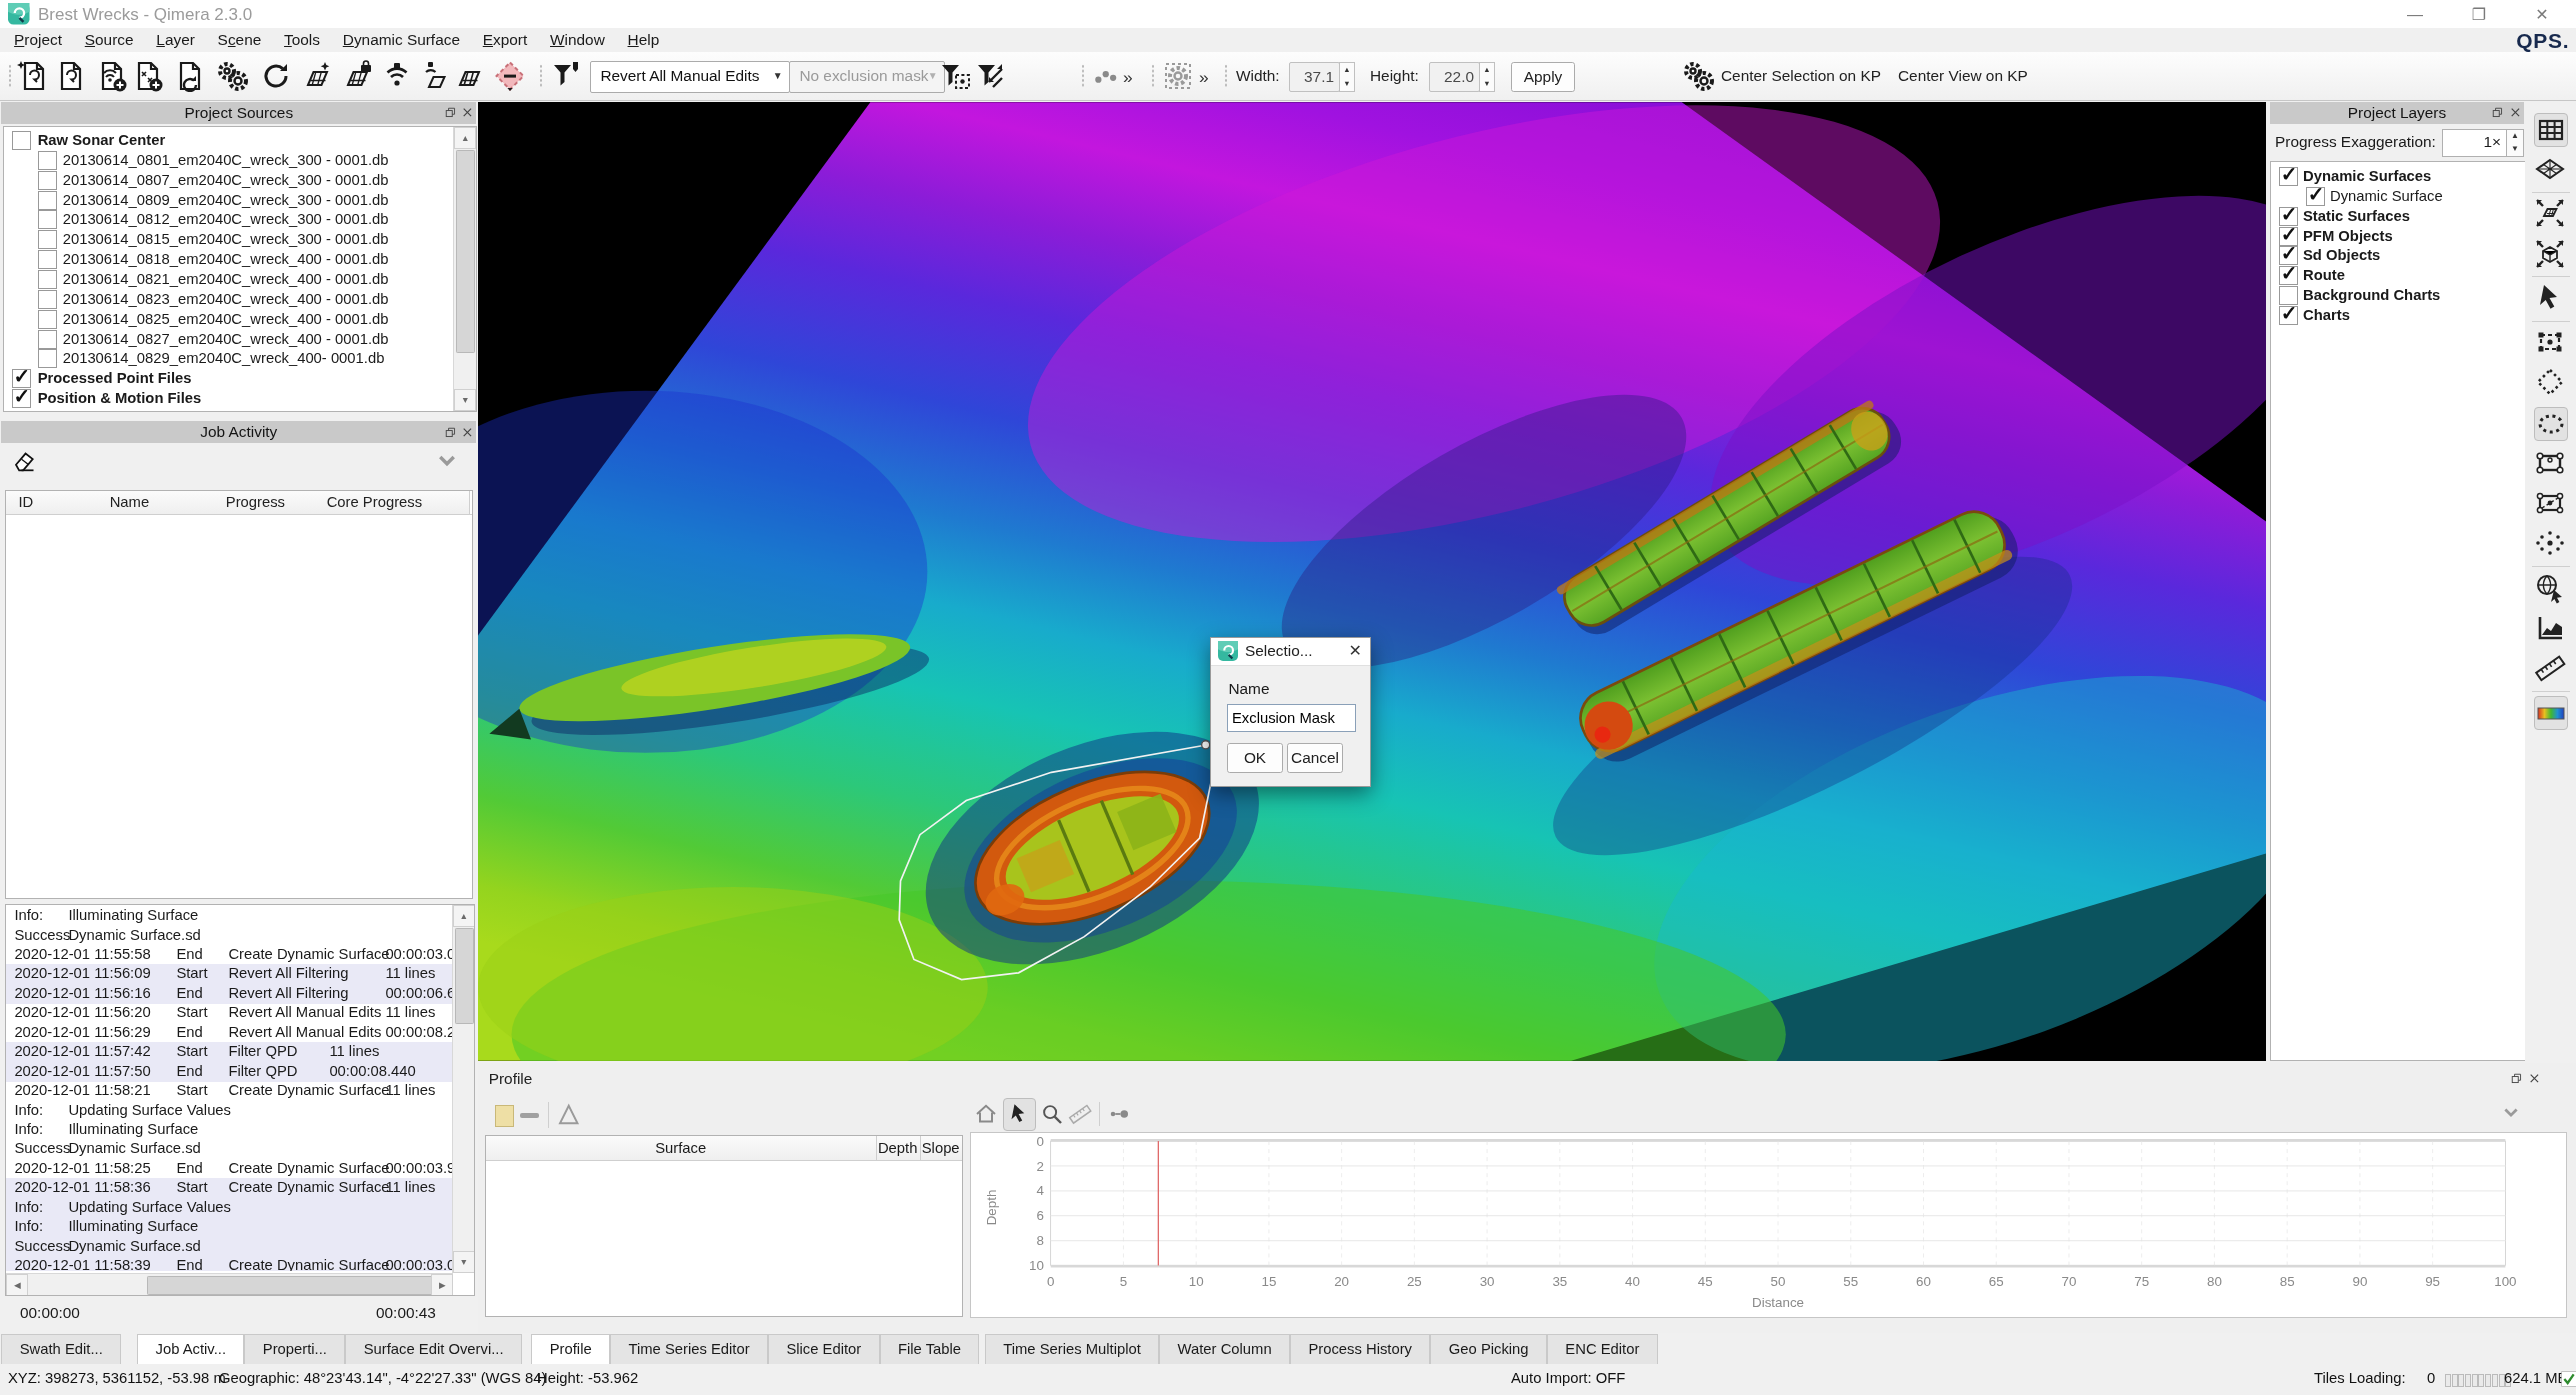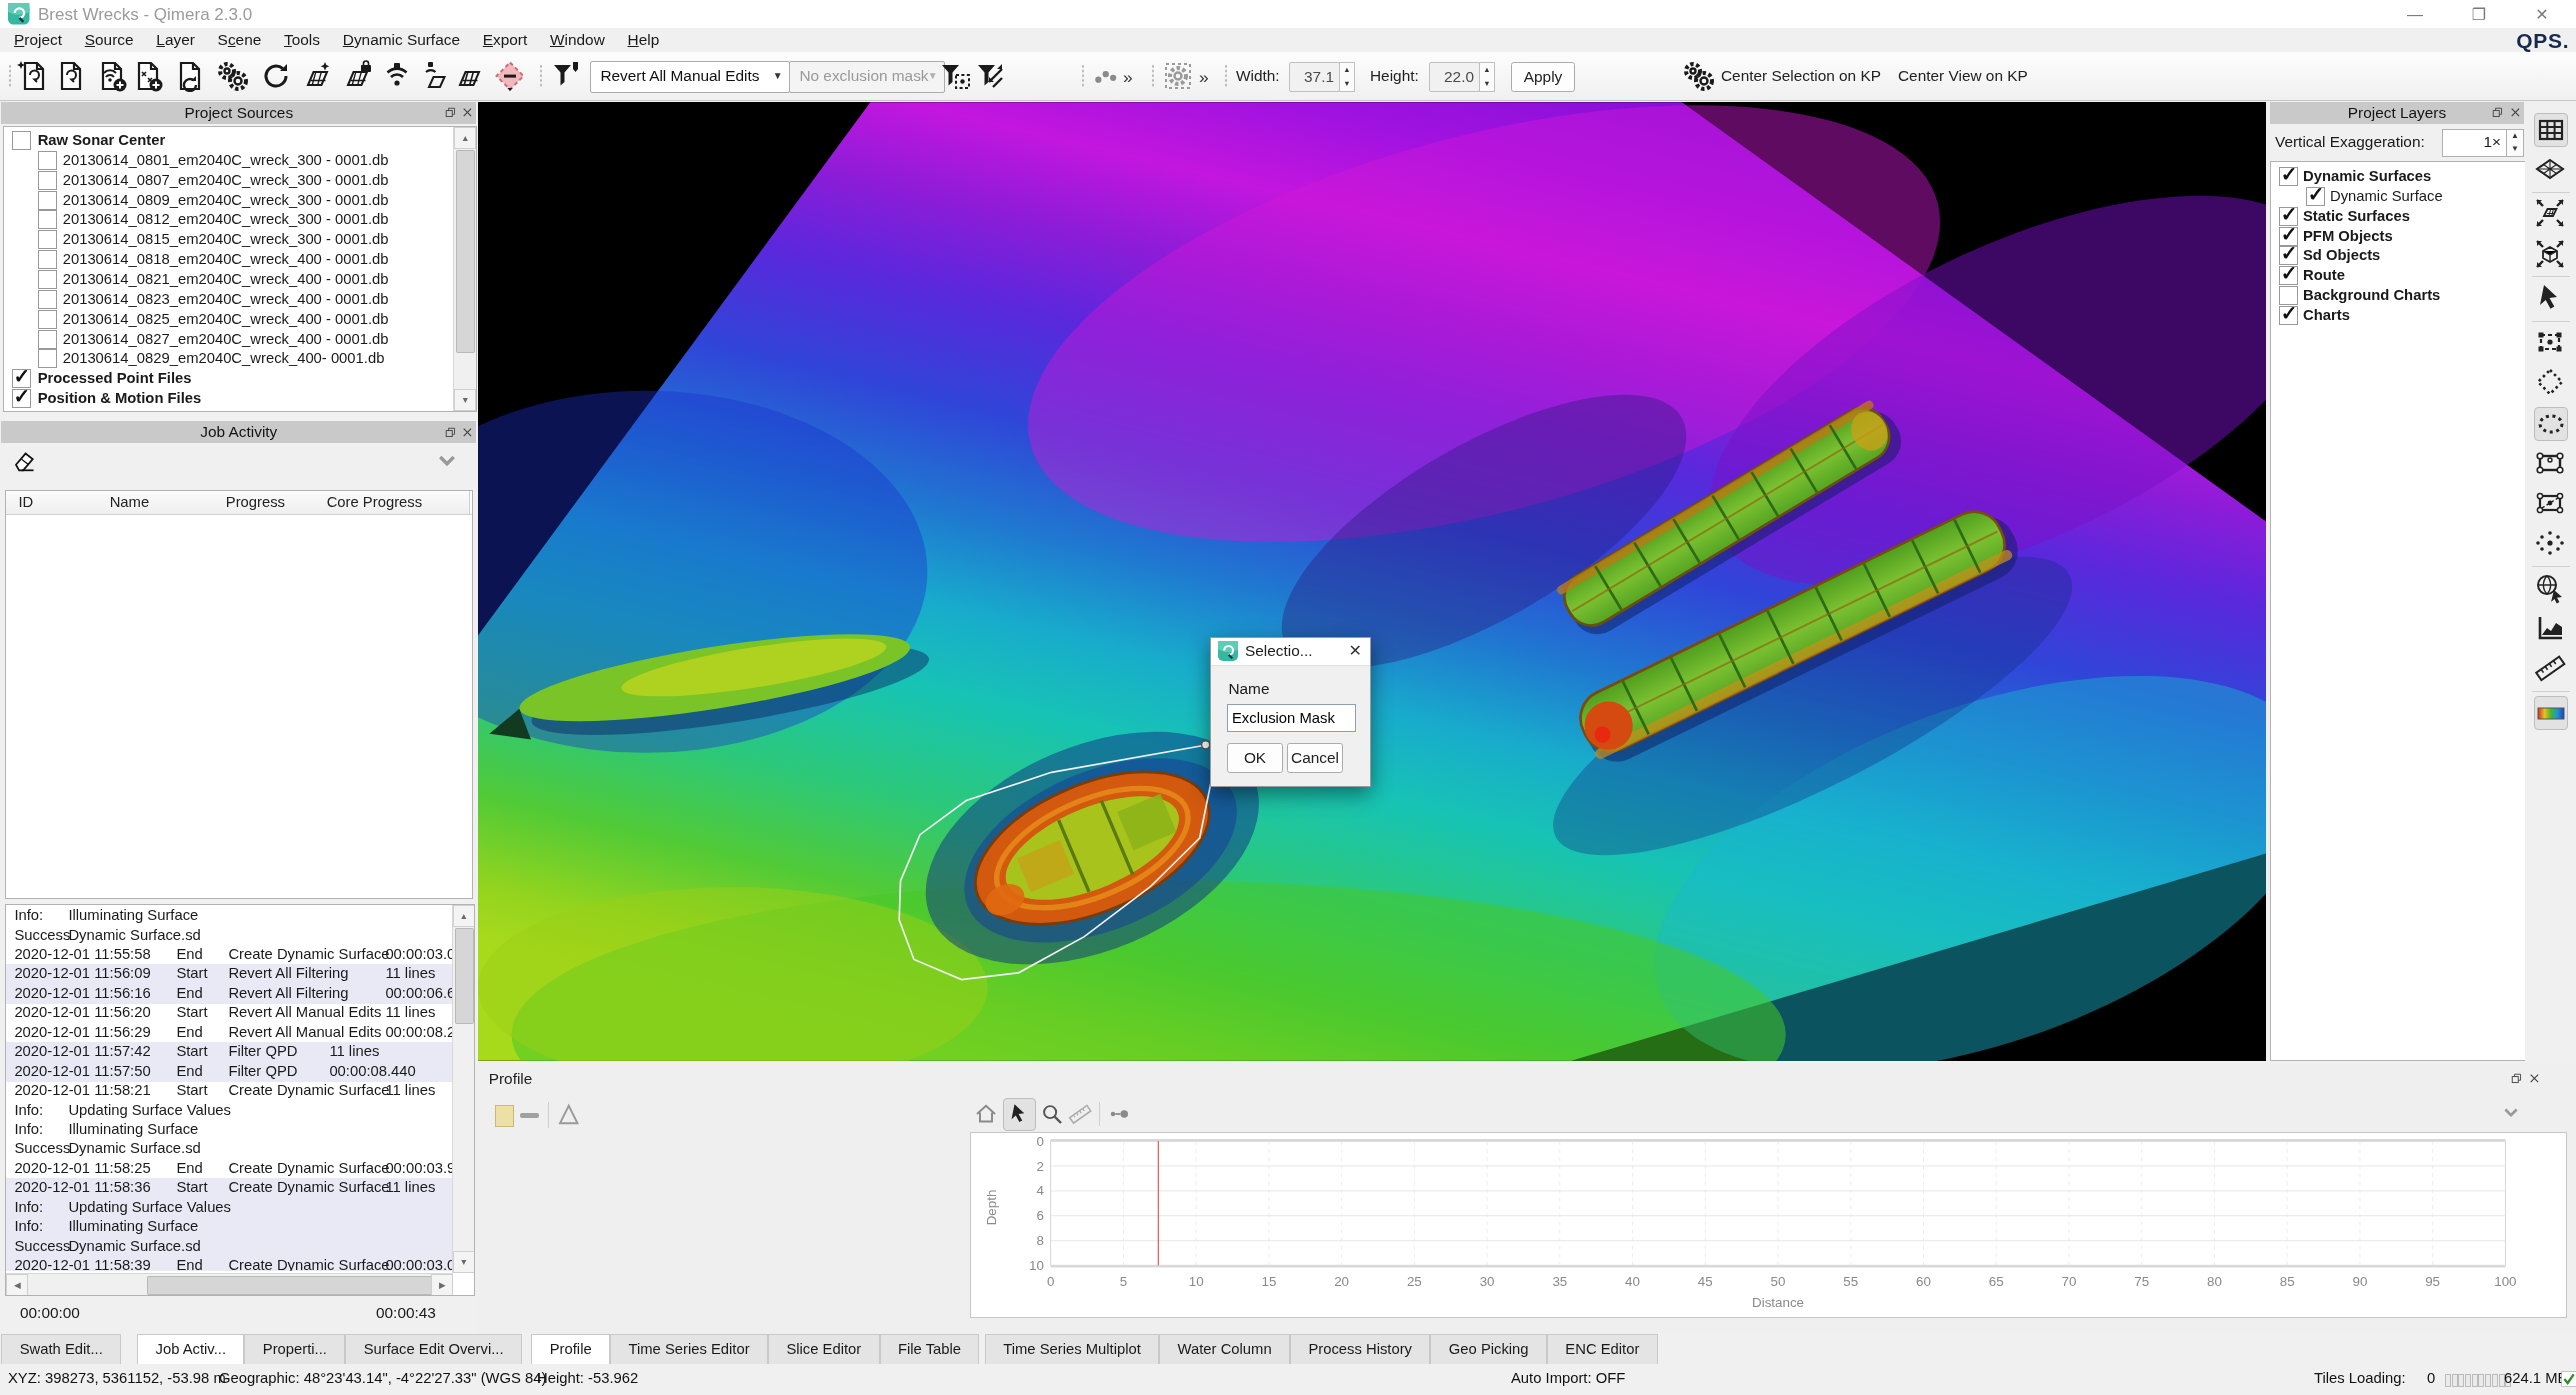--- a/index.html
+++ b/index.html
@@ -560,21 +560,21 @@
 </div>
 
 <div class="abs phead" style="left:2270px;top:102px;width:254px">Project Layers</div>
 <span class="pico" style="left:2490px;top:105px"><svg viewBox="0 0 32 32" width="100%" height="100%">
       <rect x="7" y="12" width="13" height="13" fill="none" stroke="#444" stroke-width="2"></rect>
       <path d="M12 12V7h13v13h-5" fill="none" stroke="#444" stroke-width="2"></path>
     </svg></span>
 <span class="pico" style="left:2508px;top:105px"><svg viewBox="0 0 32 32" width="100%" height="100%">
       <path d="M8 8l16 16M24 8L8 24" stroke="#444" stroke-width="2.6"></path>
     </svg></span>
-<span class="abs" style="left:2275px;top:133px;font-size:15.4px">Vertical Exaggeration:</span>
+<span class="abs" style="left:2275px;top:133px;font-size:15.4px">Progress Exaggeration:</span>
 <div class="abs" style="left:2442px;top:129px;width:58px;height:25.5px;background:#fff;border:0.7px solid #b0b0b0;font-size:15.4px;line-height:24px;text-align:right;padding-right:5.4px"><span>1×</span></div>
 <div class="abs" style="left:2506px;top:129px;width:16px;height:25.5px;border:0.7px solid #b0b0b0;background:#fbfbfb;font-size:8px;text-align:center;line-height:12.7px;color:#333">▲<br>▼</div>
 <div class="whitebox" style="left:2270px;top:161px;width:254px;height:898px">
   <div id="layers-list" style="position:absolute;left:0;top:4px;width:100%">
       <div class="cl-row b" style="top: 0px;">
         <span class="cb on" style="left: 8px;"></span>
         <span class="cl-label" style="left: 32px;">Dynamic Surfaces</span>
       </div>
       <div class="cl-row" style="top: 20px;">
         <span class="cb on" style="left: 35px;"></span>
@@ -748,20 +748,27 @@
           <path d="M8 12v4M13 12v4M18 12v4M23 12v4" stroke="#aaa" stroke-width="1.6"></path>
         </g>
       </svg></span>
   <span class="abs" style="left:621px;top:39px;width:0.7px;height:24px;background:#cfcfcf"></span>
   <span class="pf-ico" style="left:629px;top:39px"><svg viewBox="0 0 32 32" width="100%" height="100%">
         <circle cx="8" cy="16" r="3" fill="#8a8a8a"></circle>
         <circle cx="23" cy="16" r="5" fill="#8a8a8a"></circle>
         <path d="M11 16h7" stroke="#8a8a8a" stroke-width="2.4"></path>
       </svg></span>
 
+  <div class="whitebox" style="left:6.7px;top:72px;width:476px;height:180px">
+    <div style="position:absolute;left:0;top:0;width:100%;height:24px;background:linear-gradient(#fbfbfb,#efefef);border-bottom:0.7px solid #cfcfcf">
+      <span class="abs" style="left:0;width:390px;text-align:center;font-size:14.8px;line-height:24px;border-right:0.7px solid #cfcfcf;height:24px">Surface</span>
+      <span class="abs" style="left:390px;width:44px;text-align:center;font-size:14.8px;line-height:24px;border-right:0.7px solid #cfcfcf;height:24px">Depth</span>
+      <span class="abs" style="left:435px;width:40px;text-align:center;font-size:14.8px;line-height:24px;height:24px">Slope</span>
+    </div>
+  </div>
 
   <div class="whitebox" style="left:492px;top:69px;width:1595px;height:184px;border-color:#c6c6c6">
     <svg id="profile-plot" width="1594" height="182" viewBox="0 0 2376 272">
         <rect x="116" y="12" width="2174" height="186" fill="#fff" stroke="#c2c2c2"></rect>
         <rect x="116" y="9" width="2174" height="4" fill="#d8d8d8"></rect>
         <rect x="116" y="197" width="2174" height="4" fill="#d8d8d8"></rect>
         <line x1="116" y1="49.2" x2="2290" y2="49.2" stroke="#ececec" stroke-width="2"></line>
         <line x1="116" y1="86.4" x2="2290" y2="86.4" stroke="#ececec" stroke-width="2"></line>
         <line x1="116" y1="123.6" x2="2290" y2="123.6" stroke="#ececec" stroke-width="2"></line>
         <line x1="116" y1="160.8" x2="2290" y2="160.8" stroke="#ececec" stroke-width="2"></line>

